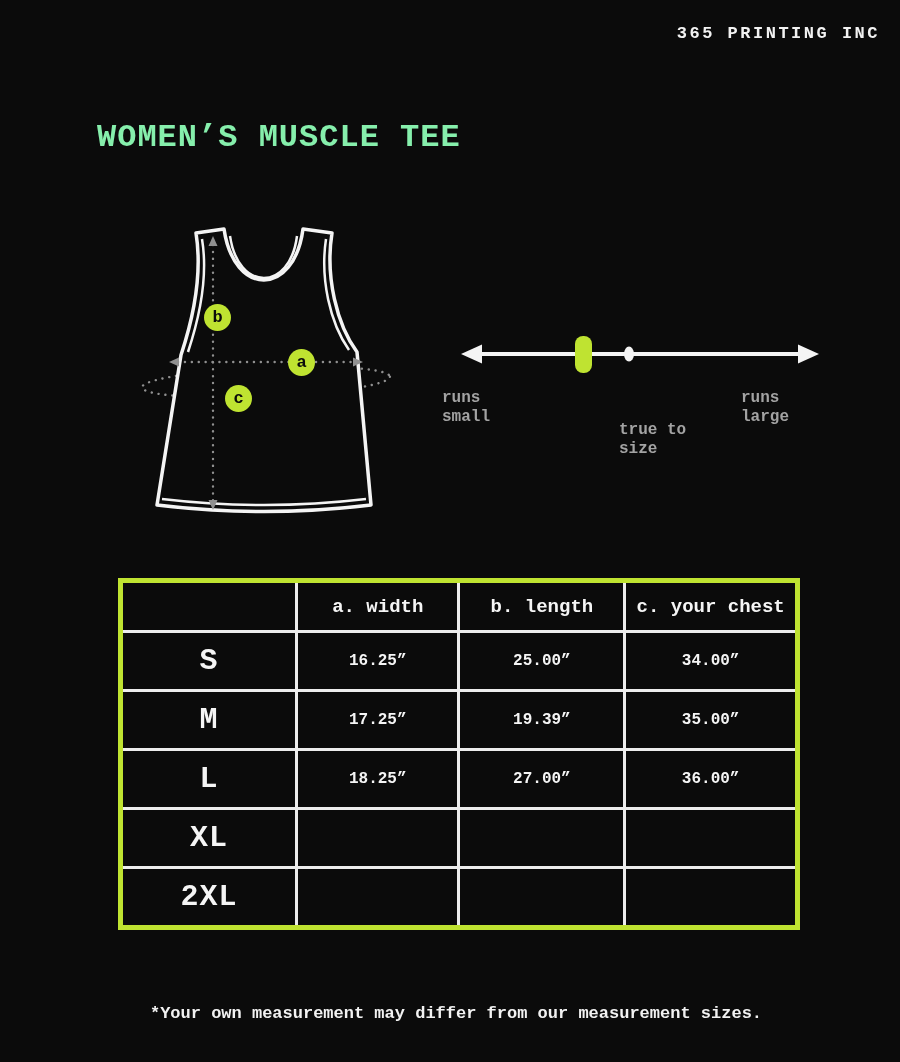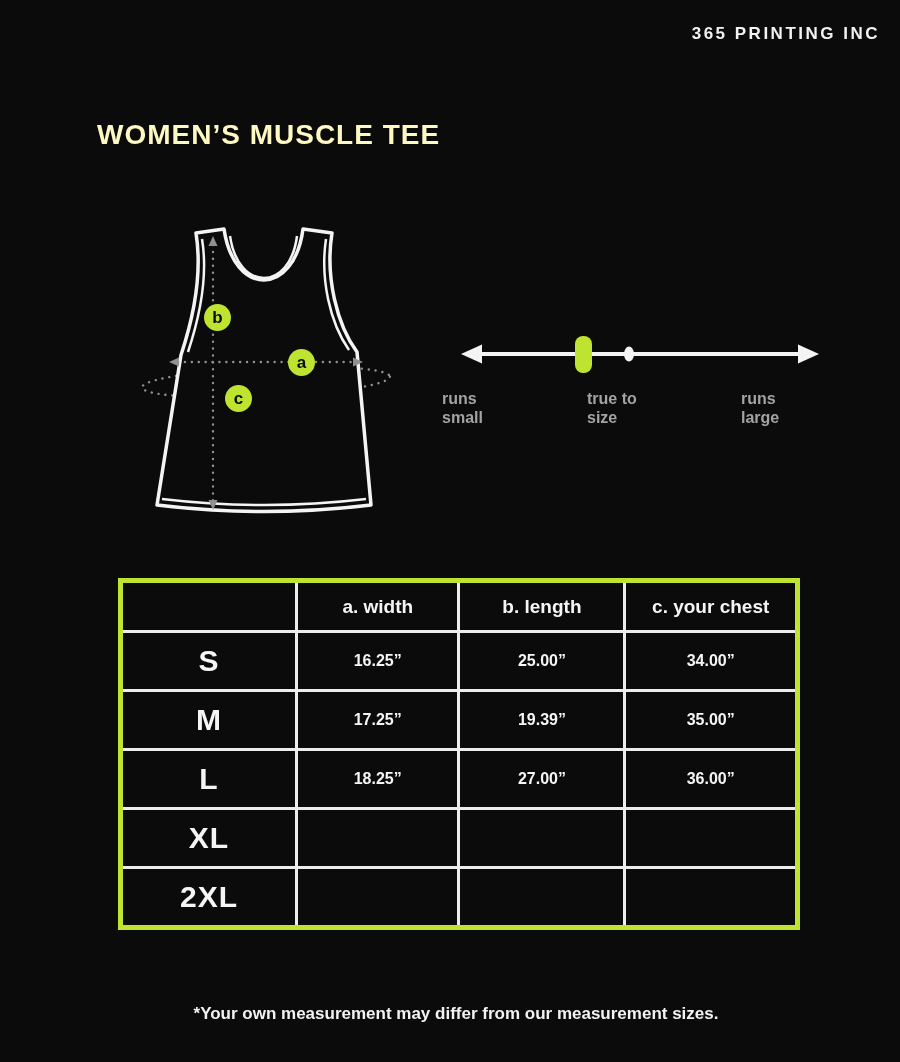--- a/index.html
+++ b/index.html
@@ -1,26 +1,26 @@
 <!DOCTYPE html>
 <html><head>
 <meta charset="utf-8">
 <style>
   html,body{margin:0;padding:0;background:#000;}
   #canvas{
     position:relative;width:900px;height:1062px;overflow:hidden;
     background:#0b0b0b;
-    font-family:Liberation Sans, sans-serif;
+    font-family:Liberation Mono, monospace;
     color:#f5f5f5;font-weight:bold;
   }
   .abs{position:absolute;}
   
   .brand{top:24px;right:20px;font-size:17px;letter-spacing:2.5px;color:#f2f2f2;}
   .title{top:46px;left:56px;font-size:61px;letter-spacing:3px;color:var(--accent);}
-  .subtitle{top:119px;left:97px;font-size:28px;letter-spacing:1px;color:#fef9c3;}
+  .subtitle{top:119px;left:97px;font-size:32px;letter-spacing:1px;color:#86efac;}
   
   .marker{
     width:27px;height:27px;border-radius:50%;background:var(--accent);
     color:#0b0b0b;font-size:17px;line-height:27px;text-align:center;
   }
   
   .scale-handle{left:575px;top:336px;width:17px;height:37px;border-radius:8px;background:var(--accent);}
   .scale-label{top:389px;font-size:16px;line-height:19px;color:#a3a3a3;}
   .scale-label span{display:block;}
   
@@ -80,21 +80,21 @@
     <polygon points="11,17 32,7.5 32,26.5" fill="#f4f4f4"></polygon>
     <polygon points="369,17 348,7.5 348,26.5" fill="#f4f4f4"></polygon>
     <ellipse cx="179" cy="17" rx="5" ry="7.5" fill="#f4f4f4"></ellipse>
   </svg>
   <div class="abs scale-handle"></div>
 
   <div class="abs scale-label" style="left:442px;width:90px;">
     <span>runs</span>
     <span>small</span>
   </div>
-  <div class="abs scale-label" style="left:587px;width:100px;">
+  <div class="abs scale-label" style="left:619px;width:100px;margin-top:32px;">
     <span>true to</span>
     <span>size</span>
   </div>
   <div class="abs scale-label" style="left:741px;width:100px;">
     <span>runs</span>
     <span>large</span>
   </div>
 
   <table class="sizes">
     <colgroup>

